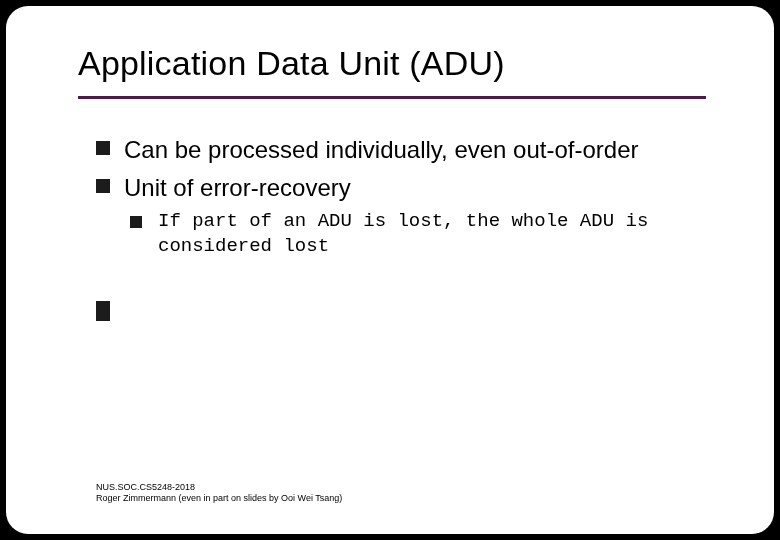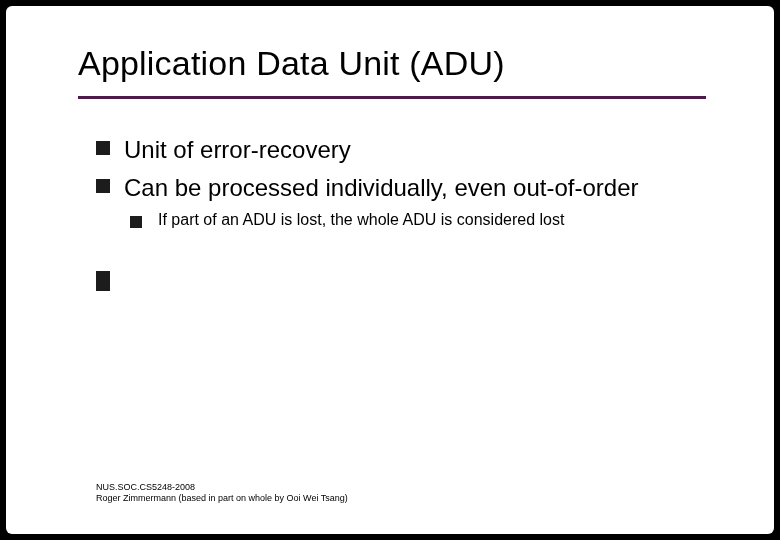--- a/index.html
+++ b/index.html
@@ -10,21 +10,21 @@
     background: #000;
     font-family: Verdana, Arial, sans-serif;
   }
   .slide {
     position: absolute;
     left: 6px;
     top: 6px;
     width: 768px;
     height: 528px;
     background: #fff;
-    border-radius: 6px;
+    border-radius: 22px;
     box-sizing: border-box;
     overflow: hidden;
   }
   .title {
     position: absolute;
     left: 72px;
     top: 38px;
     font-size: 34px;
     color: #000;
     letter-spacing: 0.2px;
@@ -45,21 +45,21 @@
     color: #000;
     font-size: 24px;
     line-height: 1.32;
   }
   .bullet {
     position: relative;
     padding-left: 28px;
     margin: 0 0 6px 0;
   }
   .bullet.l1 { margin-left: 0; }
-  .bullet.l2 { margin-left: 34px; font-size: 16px; }
+  .bullet.l2 { margin-left: 34px; font-size: 19px; font-family: Liberation Mono, monospace; }
   .marker {
     position: absolute;
     left: 0;
     top: 7px;
     width: 14px;
     height: 14px;
     background: #1c1c1c;
   }
   .bullet.l2 .marker {
     width: 12px;
@@ -81,43 +81,43 @@
 
 <div class="slide">
 
   <div class="title">Application Data Unit (ADU)</div>
   <div class="rule"></div>
 
   <div class="body">
 
     <div class="bullet l1">
       <span class="marker"></span>
-      <span>Unit of error-recovery</span>
+      <span>Can be processed individually, even out-of-order</span>
     </div>
 
     <div class="bullet l1">
       <span class="marker"></span>
-      <span>Can be processed individually, even out-of-order</span>
+      <span>Unit of error-recovery</span>
     </div>
 
     <div class="bullet l2">
       <span class="marker"></span>
       <span>If part of an ADU is lost, the whole ADU is considered lost</span>
     </div>
 
     <div class="gap"></div>
 
     <div class="bullet l1">
       <span class="marker"></span>
     </div>
 
     <div class="bullet l1">
       <span class="marker"></span>
     </div>
 
   </div>
 
   <div class="footer">
-    <div>NUS.SOC.CS5248-2008</div>
-    <div>Roger Zimmermann (based in part on whole by Ooi Wei Tsang)</div>
+    <div>NUS.SOC.CS5248-2018</div>
+    <div>Roger Zimmermann (even in part on slides by Ooi Wei Tsang)</div>
   </div>
 
 </div>
 
 </body></html>

